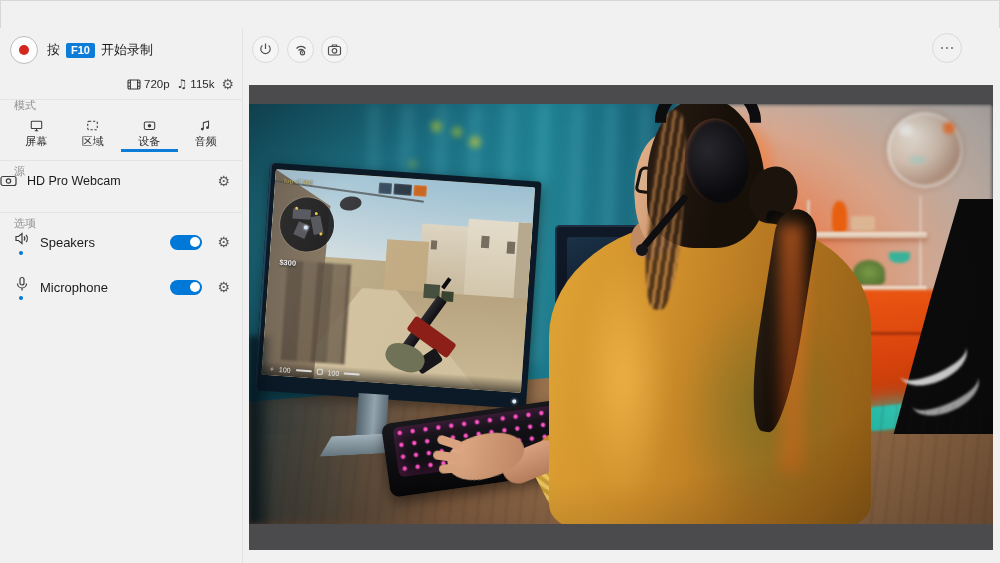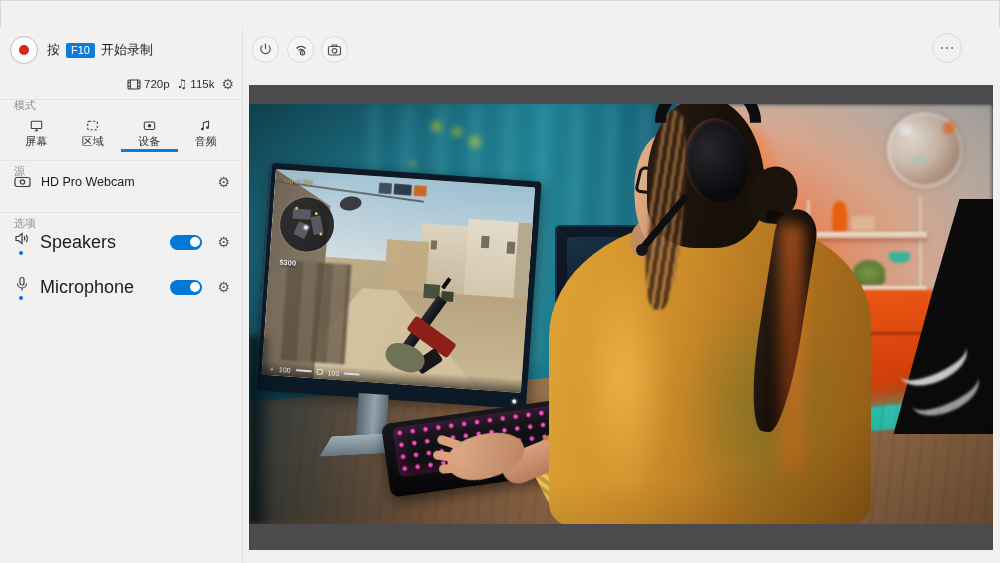--- a/index.html
+++ b/index.html
@@ -20,45 +20,45 @@
   .wb-compact { left:852px; } .wb-min { left:892px; } .wb-max { left:928px; } .wb-close { left:964px; }
 
   
   .sidebar { position:absolute; top:28px; left:0; width:242px; bottom:0; background:#f1f1f2; }
   .vdivider { position:absolute; top:28px; left:242px; width:1px; bottom:0; background:#e2e2e3; }
 
   .record-row { position:absolute; top:7px; left:10px; height:30px; display:flex; align-items:center; }
   .rec-btn { width:28px; height:28px; border-radius:50%; border:1.5px solid #bdbdbd; background:#fdfdfd; display:flex; align-items:center; justify-content:center; cursor:pointer; }
   .rec-dot { width:10px; height:10px; border-radius:50%; background:#d2281e; }
   .rec-text { font-size:13px; margin-left:9px; display:flex; align-items:center; gap:6px; }
-  .hotkey { background:#0c7cd8; color:#fff; font-size:11px; font-weight:normal; padding:1.5px 5px; border-radius:2px; }
+  .hotkey { background:#0c7cd8; color:#fff; font-size:11px; font-weight:bold; padding:1.5px 5px; border-radius:2px; }
 
   .quality-row { position:absolute; top:46px; right:8px; height:20px; display:flex; align-items:center; gap:7px; font-size:11.5px; color:#2c2c2c; }
   .q-item { display:flex; align-items:center; gap:3px; }
   .icon-note { font-family:"DejaVu Sans",sans-serif; font-size:12px; color:#3a3a3a; }
   .gear { font-family:"DejaVu Sans",sans-serif; font-size:14px; color:#5a5a5a; line-height:1; cursor:pointer; }
 
   .sep { position:absolute; left:0; right:0; height:1px; background:#e4e4e5; }
   .sec-label { position:absolute; left:14px; font-size:11px; color:#8f8f8f; }
 
   .tabs { position:absolute; top:90px; left:8px; right:8px; height:34px; display:flex; }
   .tab { flex:1; display:flex; flex-direction:column; align-items:center; justify-content:flex-start; gap:2px; padding-top:1px; border-bottom:3px solid transparent; cursor:pointer; }
   .tab.active { border-bottom-color:#0b7cd8; }
   .tab svg { stroke:#3c3c3c; fill:none; stroke-width:1.2; }
   .tab-label { font-size:11px; color:#2e2e2e; }
 
-  .device-row { position:absolute; top:140px; left:0; right:0; height:28px; display:flex; align-items:center; padding:0 12px 0 14px; }
+  .device-row { position:absolute; top:132px; left:0; right:0; height:28px; display:flex; align-items:flex-end; padding:0 12px 0 0; }
   .device-row svg { stroke:#3c3c3c; fill:none; stroke-width:1.2; }
   .device-name { font-size:12.5px; margin-left:10px; flex:1; }
 
   .opt-row { position:absolute; left:0; right:0; height:28px; display:flex; align-items:center; padding:0 12px 0 14px; }
   .opt-icon { position:relative; width:17px; height:22px; }
   .opt-icon svg { stroke:#3c3c3c; fill:none; stroke-width:1.2; }
   .level-dot { position:absolute; left:5px; bottom:-2px; width:4px; height:4px; border-radius:50%; background:#0078d7; }
-  .opt-label { font-size:18px; margin-left:9px; flex:1; }
+  .opt-label { font-size:13px; margin-left:9px; flex:1; }
   .toggle { position:relative; width:32px; height:15px; border-radius:8px; background:#0078d7; margin-right:15px; cursor:pointer; }
   .toggle .knob { position:absolute; right:2.5px; top:2.5px; width:10px; height:10px; border-radius:50%; background:#fff; }
 
   
   .main { position:absolute; top:28px; left:243px; right:0; bottom:0; background:#f1f1f2; }
   .tool-circle { position:absolute; top:8px; width:27px; height:27px; border-radius:50%; border:1px solid #dadada; background:#f5f5f6; display:flex; align-items:center; justify-content:center; cursor:pointer; }
   .tool-circle svg { stroke:#4f4f4f; fill:none; stroke-width:1.2; }
   .tc1 { left:9px; } .tc2 { left:44px; } .tc3 { left:78px; }
   .more-btn { position:absolute; top:5px; left:689px; width:30px; height:30px; border-radius:50%; border:1px solid #dadada; display:flex; align-items:center; justify-content:center; gap:2.5px; cursor:pointer; }
   .more-btn i { width:2.5px; height:2.5px; background:#6e6e6e; border-radius:50%; display:block; }

